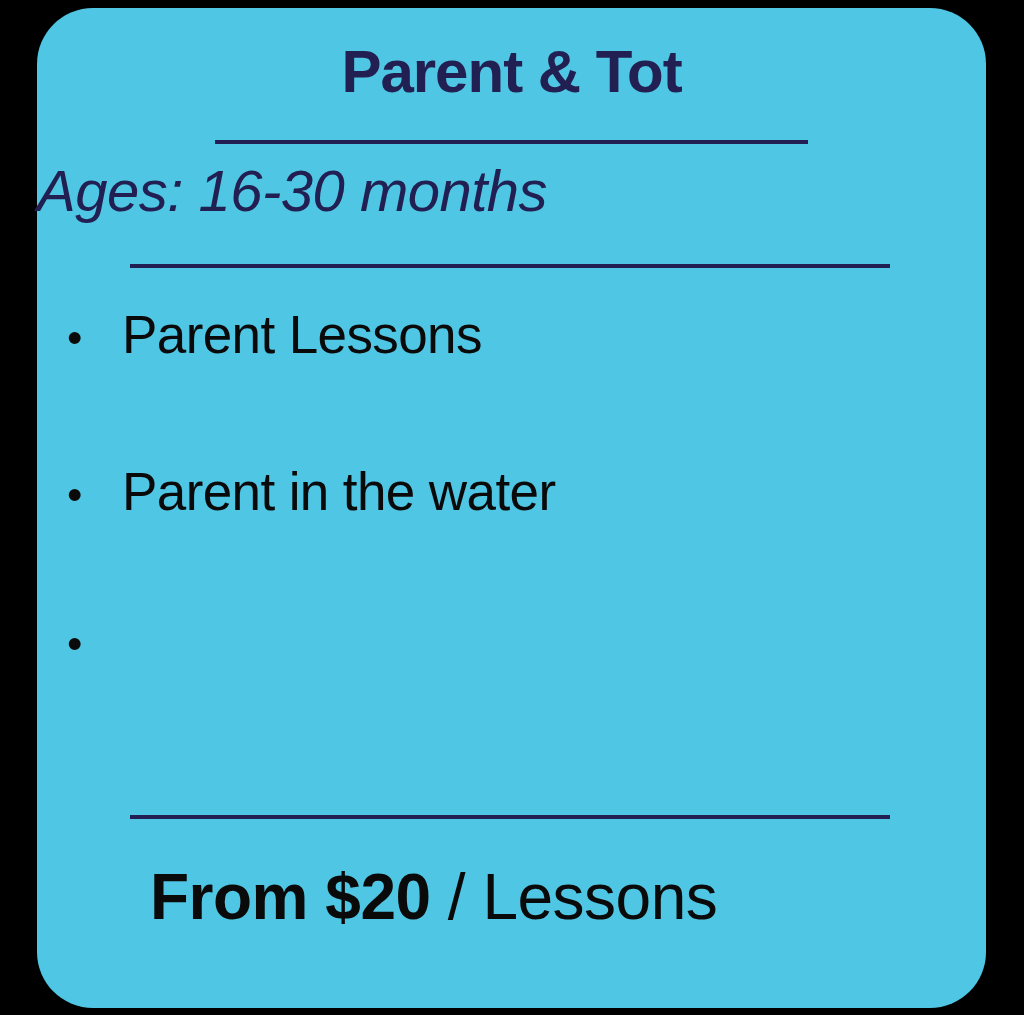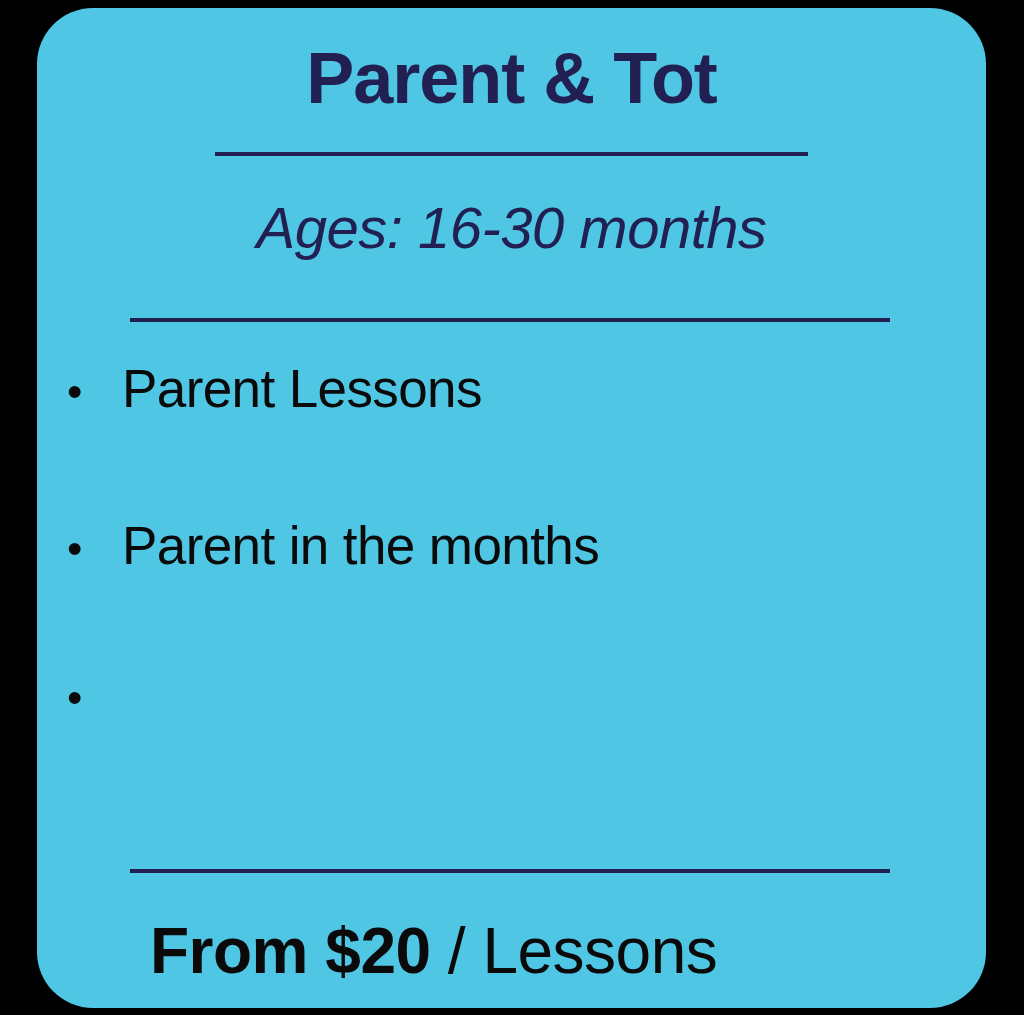--- a/index.html
+++ b/index.html
@@ -37,21 +37,21 @@
   }
 
   
   .card-title {
     margin: 0;
     padding: 0;
     text-align: center;
     color: #222052;
     font-family: "Liberation Sans", sans-serif;
     font-weight: bold;
-    font-size: 72px;
+    font-size: 60px;
     line-height: 1.0;
     letter-spacing: -1px;
     padding-top: 34px;
   }
 
   
   .divider {
     height: 4px;
     background: #222052;
     border: 0;
@@ -65,23 +65,23 @@
     width: 760px;
     margin-left: 93px;
   }
 
   .divider-slot-1 { padding-top: 38px; }
   .divider-slot-2 { padding-top: 44px; }
   .divider-slot-3 { padding-top: 36px; }
 
   
   .card-subtitle {
-    margin: 17px;
-    padding-top: 26px;
-    text-align: center;
+    margin: 0;
+    padding-top: 18px;
+    text-align: left;
     color: #222052;
     font-family: "Liberation Sans", sans-serif;
     font-style: italic;
     font-weight: normal;
     font-size: 58px;
     line-height: 1.0;
     letter-spacing: -0.5px;
   }
 
   
@@ -154,21 +154,21 @@
       <hr class="divider divider-wide">
     </div>
 
     <ul class="feature-list">
       <li class="feature-item">
         <span class="feature-bullet">•</span>
         <span class="feature-label">Parent Lessons</span>
       </li>
       <li class="feature-item">
         <span class="feature-bullet">•</span>
-        <span class="feature-label">Parent in the months</span>
+        <span class="feature-label">Parent in the water</span>
       </li>
       <li class="feature-item">
         <span class="feature-bullet">•</span>
       </li>
     </ul>
 
     <div class="divider-slot-3">
       <hr class="divider divider-wide">
     </div>
 

